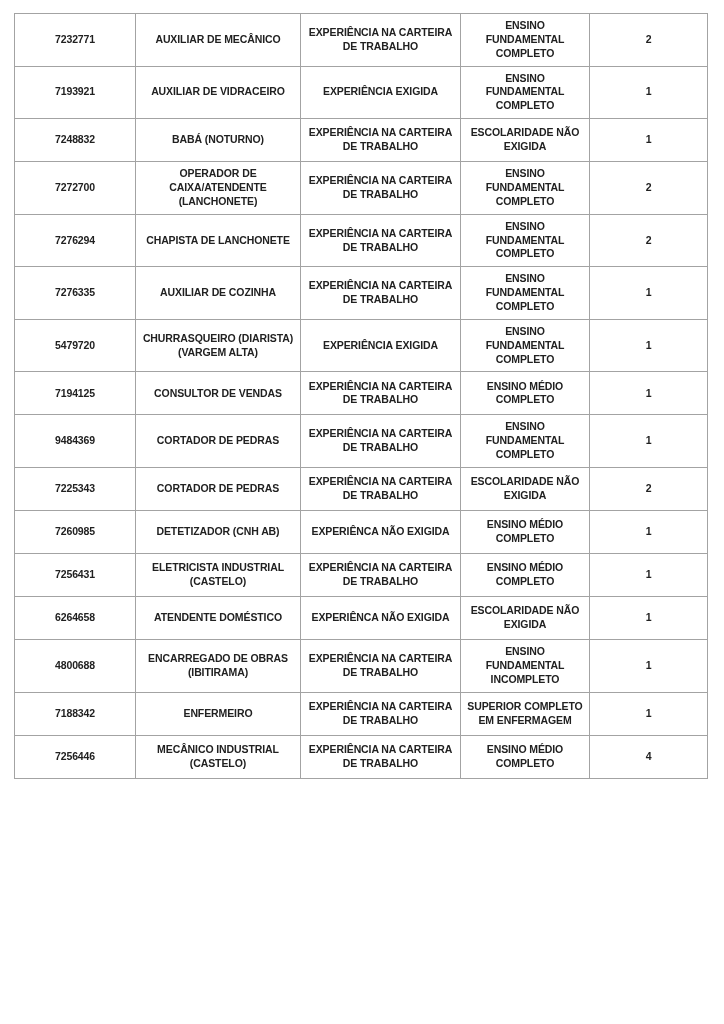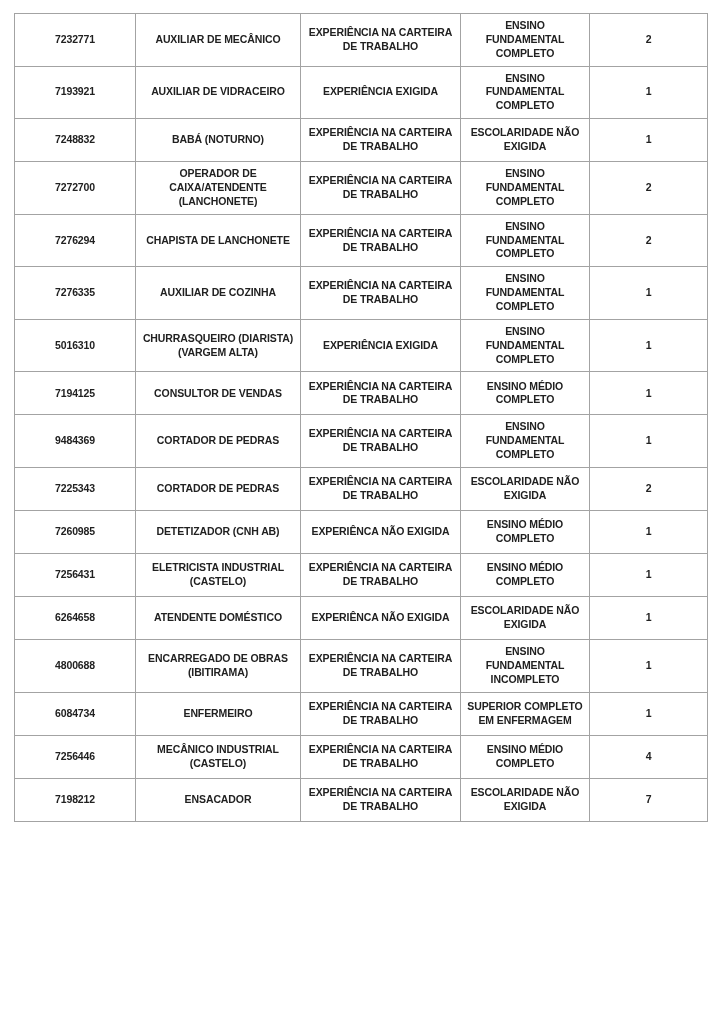--- a/index.html
+++ b/index.html
@@ -111,21 +111,21 @@
           <td>7276335</td>
           <td>AUXILIAR DE COZINHA</td>
           <td>EXPERIÊNCIA NA CARTEIRA
 DE TRABALHO</td>
           <td>ENSINO
 FUNDAMENTAL
 COMPLETO</td>
           <td>1</td>
         </tr>
         <tr>
-          <td>5016310</td>
+          <td>5479720</td>
           <td>CHURRASQUEIRO (DIARISTA)
 (VARGEM ALTA)</td>
           <td>EXPERIÊNCIA EXIGIDA</td>
           <td>ENSINO
 FUNDAMENTAL
 COMPLETO</td>
           <td>1</td>
         </tr>
         <tr>
           <td>7194125</td>
@@ -186,42 +186,33 @@
           <td>ENCARREGADO DE OBRAS
 (IBITIRAMA)</td>
           <td>EXPERIÊNCIA NA CARTEIRA
 DE TRABALHO</td>
           <td>ENSINO
 FUNDAMENTAL
 INCOMPLETO</td>
           <td>1</td>
         </tr>
         <tr>
-          <td>6084734</td>
+          <td>7188342</td>
           <td>ENFERMEIRO</td>
           <td>EXPERIÊNCIA NA CARTEIRA
 DE TRABALHO</td>
           <td>SUPERIOR COMPLETO
 EM ENFERMAGEM</td>
           <td>1</td>
         </tr>
         <tr>
           <td>7256446</td>
           <td>MECÂNICO INDUSTRIAL
 (CASTELO)</td>
           <td>EXPERIÊNCIA NA CARTEIRA
 DE TRABALHO</td>
           <td>ENSINO MÉDIO
 COMPLETO</td>
           <td>4</td>
-        </tr>
-        <tr>
-          <td>7198212</td>
-          <td>ENSACADOR</td>
-          <td>EXPERIÊNCIA NA CARTEIRA
-DE TRABALHO</td>
-          <td>ESCOLARIDADE NÃO
-EXIGIDA</td>
-          <td>7</td>
         </tr>
       </tbody>
   </table>
 </div>
 
 </body></html>

